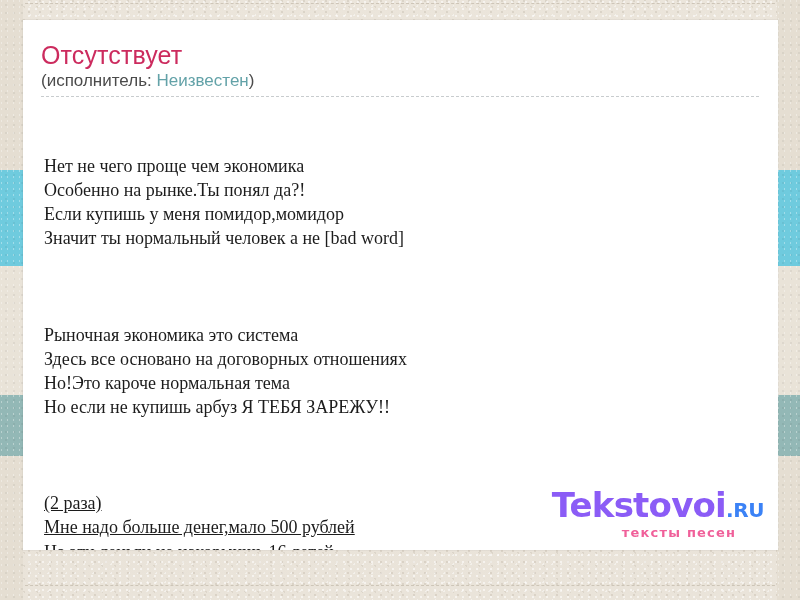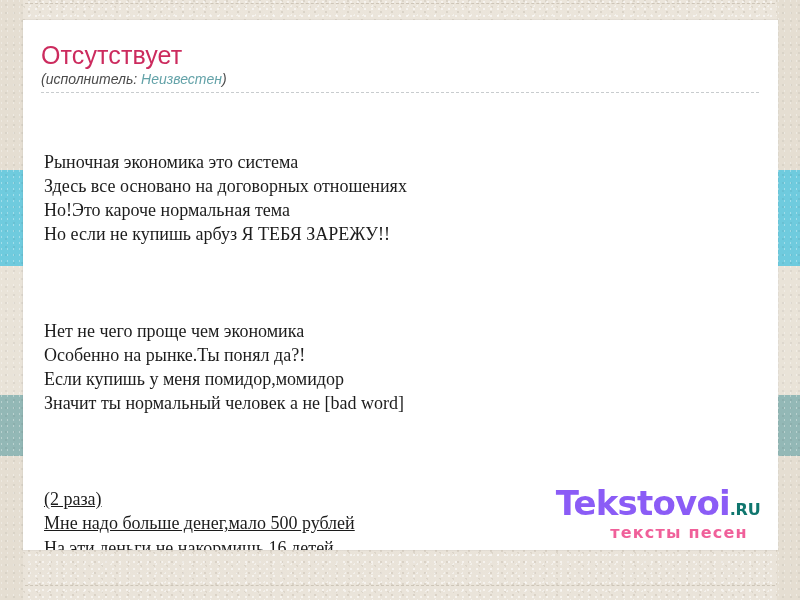--- a/index.html
+++ b/index.html
@@ -87,27 +87,26 @@
   #song-title {
     color: #cc2b5e;
     font-size: 25px;
     font-weight: normal;
     line-height: 1.08;
     margin: 0 0 2px 0;
     letter-spacing: .1px;
     font-family: "Liberation Sans", sans-serif;
   }
   #artist-line {
-    font-size: 14px;
+    font-size: 17px;
     color: #4b4b4b;
     font-family: "Liberation Sans", sans-serif;
     margin: 0;
     padding-bottom: 5px;
     white-space: nowrap;
-    font-style: italic;
   }
   #artist-link {
     color: #63a2a8;
     text-decoration: none;
     cursor: pointer;
   }
 
   #header-divider {
     border: 0;
     border-top: 1px dashed #c8ccce;
@@ -144,25 +143,25 @@
   }
   #logo-wordmark {
     font-family: "DejaVu Sans", sans-serif;
     font-weight: bold;
     font-size: 34px;
     line-height: 34px;
     letter-spacing: -0.8px;
     white-space: nowrap;
   }
   #logo-main { color: #8b5cf6; }
-  #logo-tld  { color: #0f766e; font-size: 16px; letter-spacing: -0.3px; }
+  #logo-tld  { color: #3b82f6; font-size: 20px; letter-spacing: -0.3px; }
   #logo-tagline {
     font-family: "DejaVu Sans", sans-serif;
     font-weight: bold;
-    font-size: 16px;
+    font-size: 13px;
     letter-spacing: 1.2px;
     color: #f0609a;
     line-height: 14px;
     margin-top: -1px;
     padding-left: 42px;
     white-space: nowrap;
   }
 </style>
 </head>
 <body>
@@ -191,28 +190,28 @@
 <div id="content-card">
   <div id="card-inner">
 
     <h1 id="song-title">Отсутствует</h1>
 
     <p id="artist-line"><span>(исполнитель: </span><a id="artist-link" href="#">Неизвестен</a><span>)</span></p>
 
     <hr id="header-divider">
 
     <div id="lyrics-body">
+      <div class="stanza">Нет не чего проще чем экономика
+Особенно на рынке.Ты понял да?!
+Если купишь у меня помидор,момидор
+Значит ты нормальный человек а не [bad word]</div>
       <div class="stanza">Рыночная экономика это система
 Здесь все основано на договорных отношениях
 Но!Это кароче нормальная тема
 Но если не купишь арбуз Я ТЕБЯ ЗАРЕЖУ!!</div>
-      <div class="stanza">Нет не чего проще чем экономика
-Особенно на рынке.Ты понял да?!
-Если купишь у меня помидор,момидор
-Значит ты нормальный человек а не [bad word]</div>
       <div class="stanza">(2 раза)
 Мне надо больше денег,мало 500 рублей
 На эти деньги не накормишь 16 детей</div>
       
     </div>
 
     <div id="site-logo">
       <div id="logo-wordmark"><span id="logo-main">Tekstovoi</span><span id="logo-tld">.RU</span></div>
       <div id="logo-tagline">тексты песен</div>
     </div>

